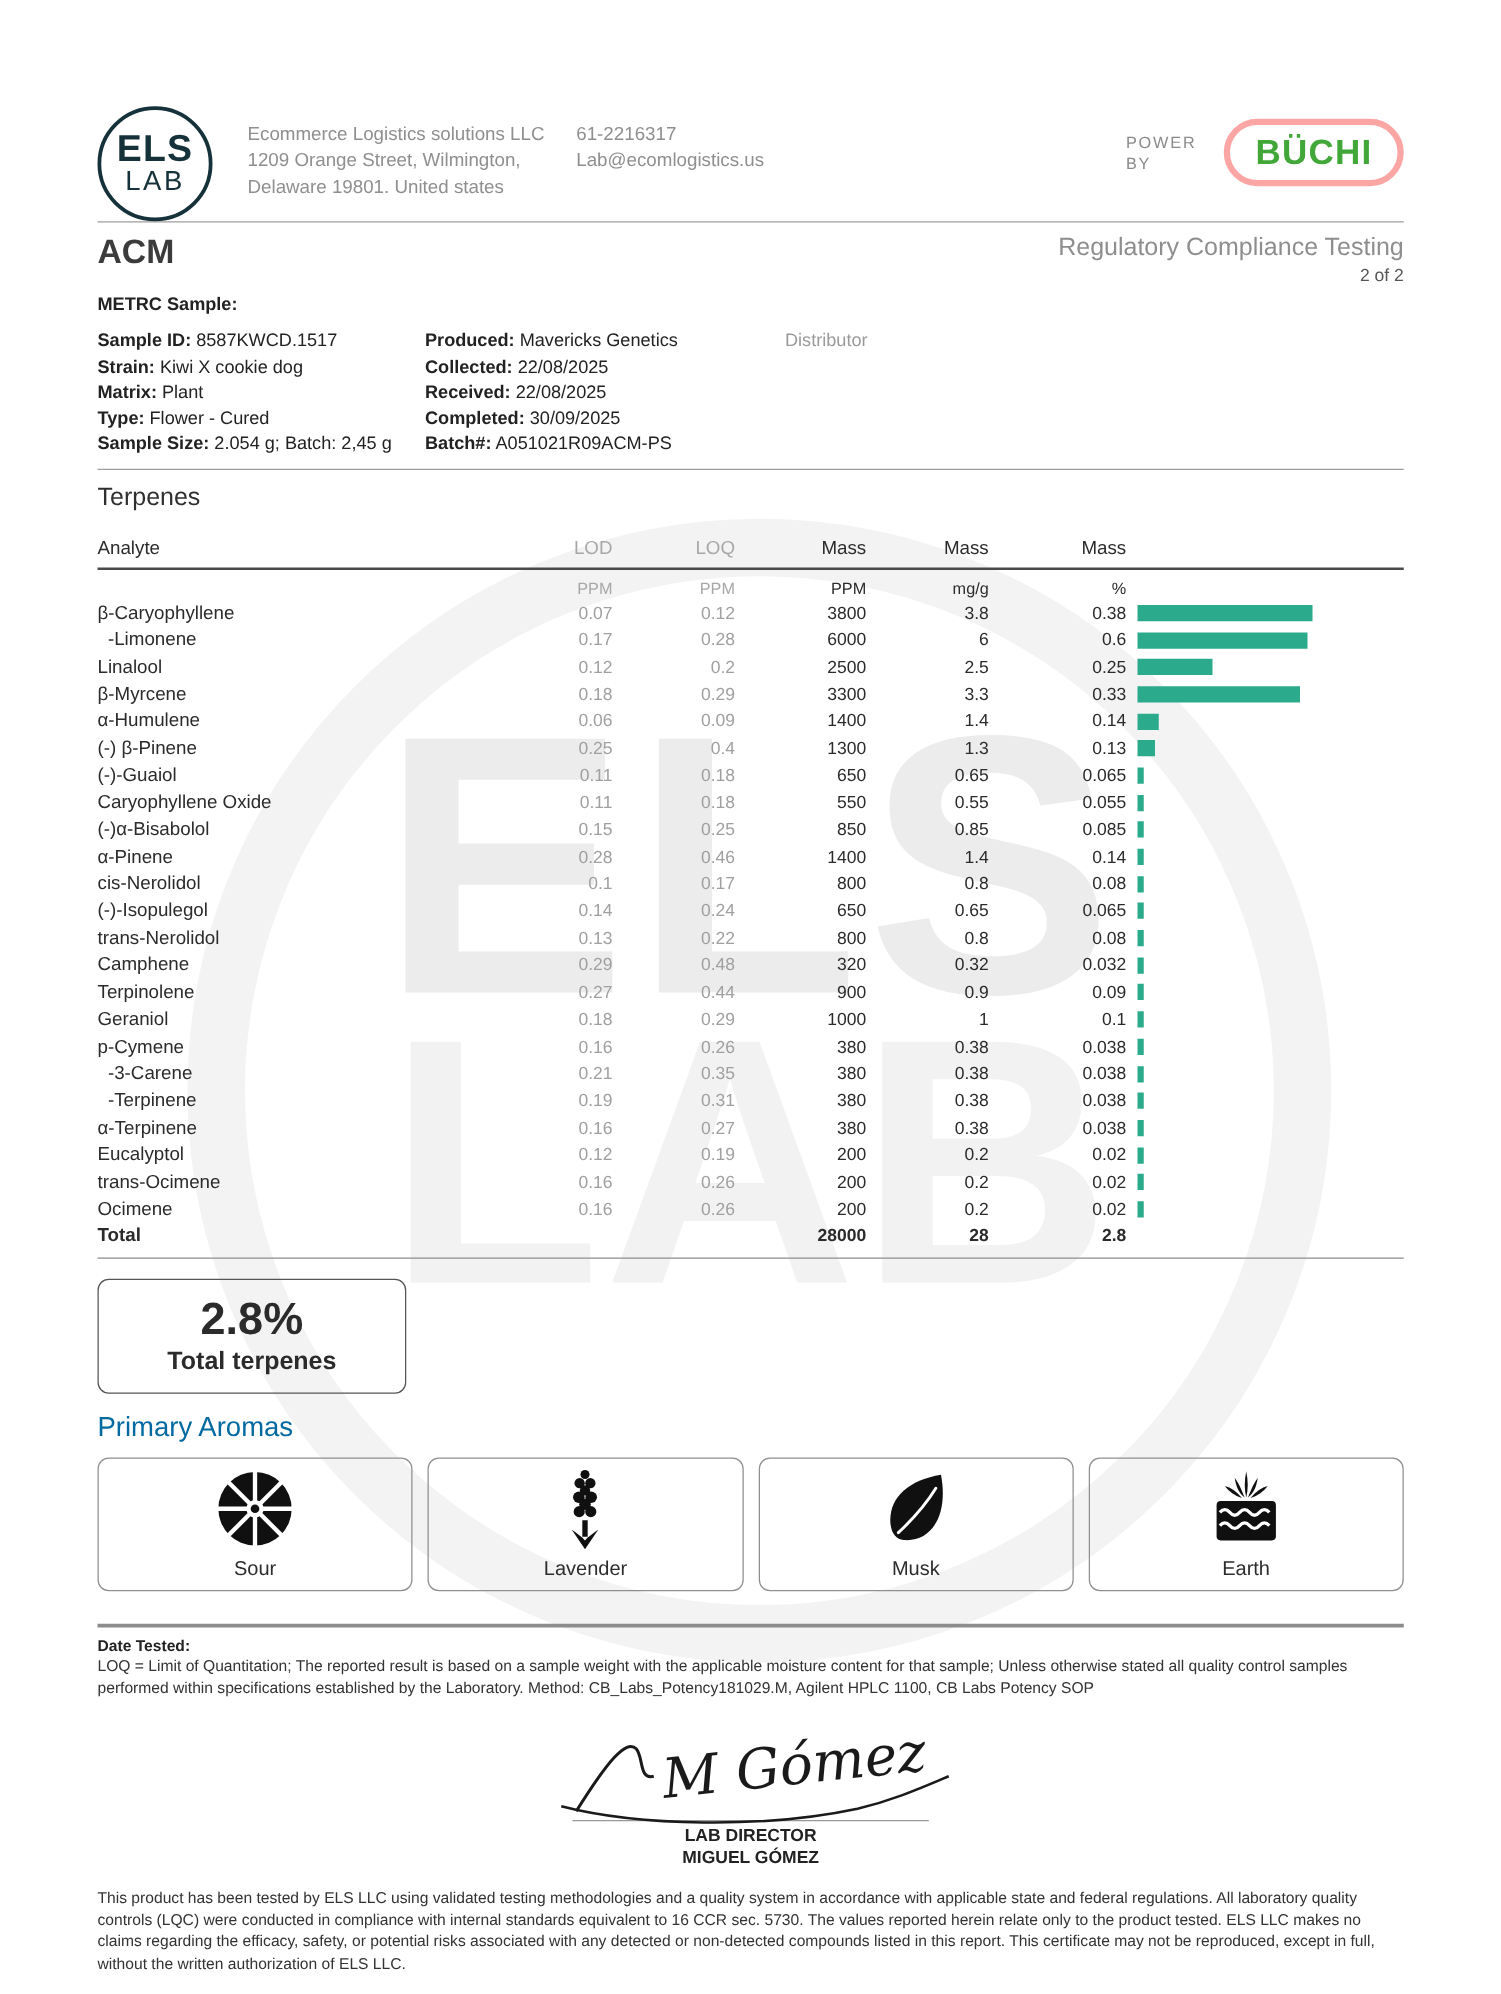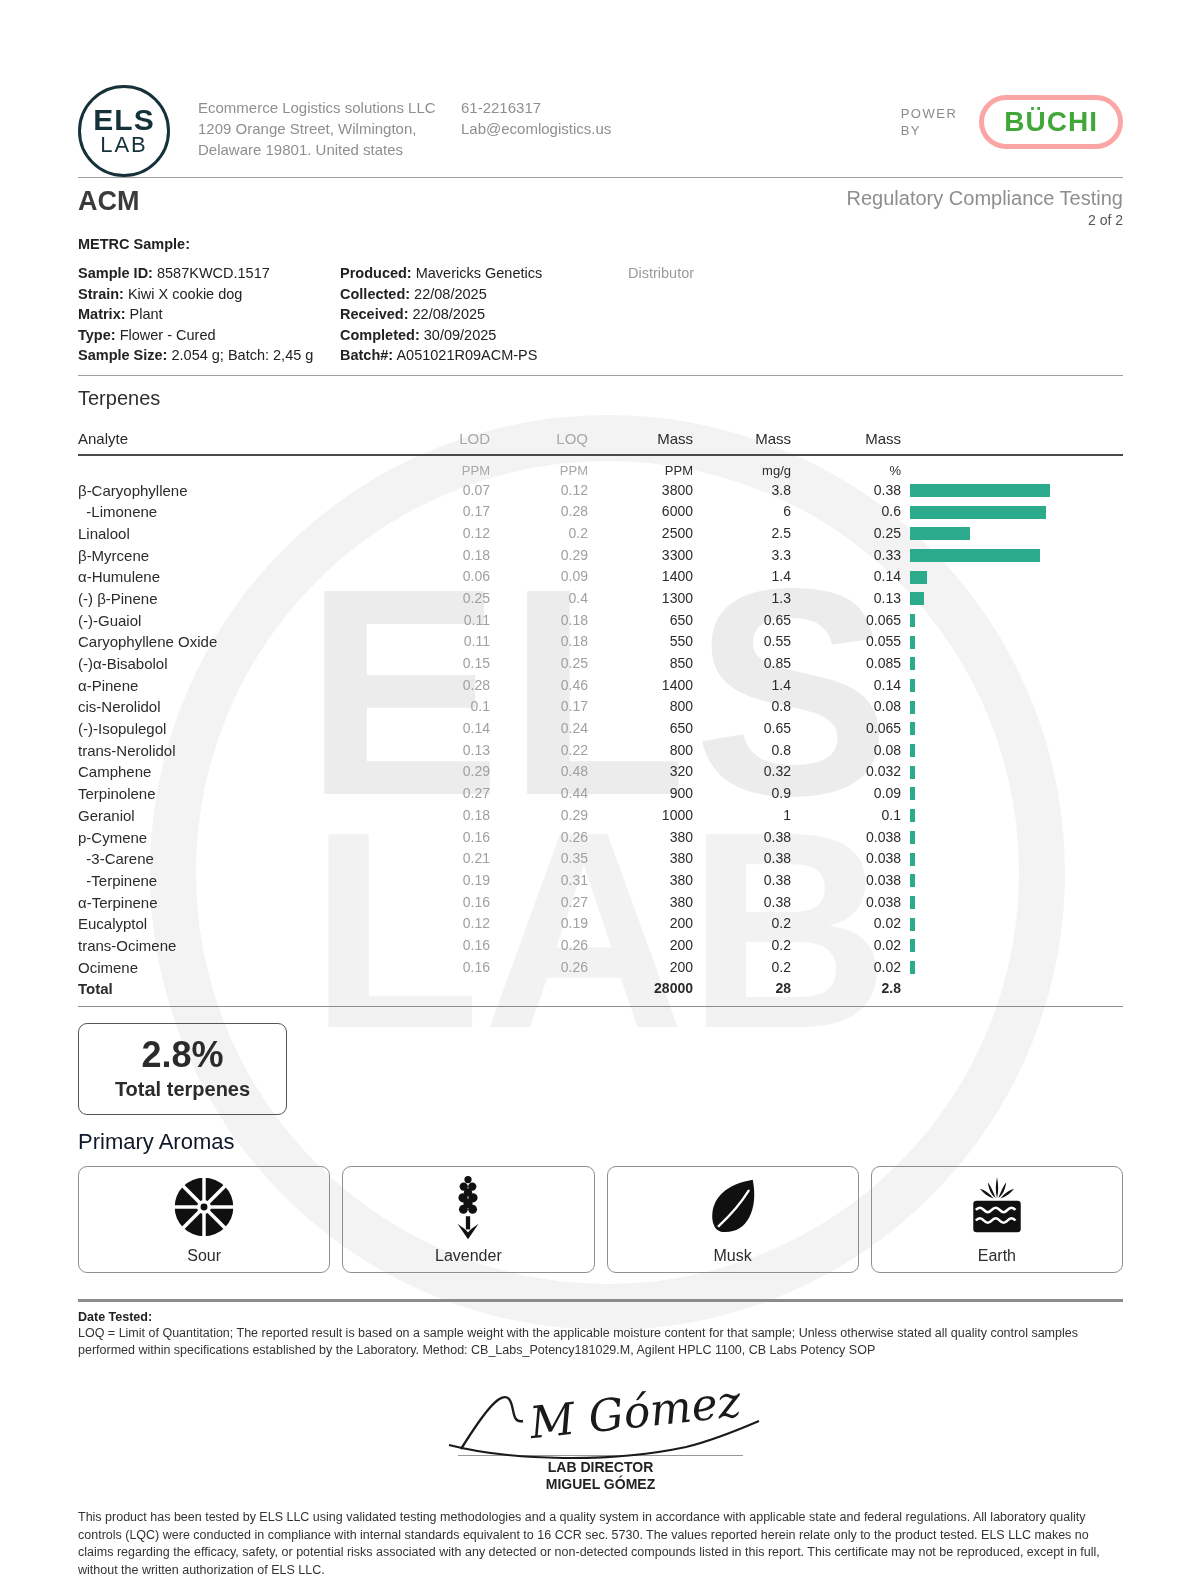--- a/index.html
+++ b/index.html
@@ -60,26 +60,26 @@
   .dark  { color:#2b2b2b; }
   .units { display:flex; font-size:13px; margin-top:6px; line-height:18px; }
   .trow  { display:flex; height:21.7px; line-height:21.7px; font-size:15px; }
   .trow .c-lod, .trow .c-loq { color:#a0a0a0; font-size:14px; }
   .trow .c-ppm, .trow .c-mgg, .trow .c-pct { color:#2b2b2b; font-size:14px; }
   .bar { height:13px; display:inline-block; }
   .trow-total { font-weight:700; }
   .trow-total .c-ppm, .trow-total .c-mgg, .trow-total .c-pct { font-weight:700; }
 
   
-  .sumbox { width:209px; border:1.5px solid #555; border-radius:9px; margin-top:16px; padding:10px 0 12px 0; text-align:center; }
+  .sumbox { width:247px; border:1.5px solid #555; border-radius:9px; margin-top:16px; padding:10px 0 12px 0; text-align:center; }
   .sumval { font-size:36px; font-weight:700; color:#2b2b2b; line-height:42px; }
   .sumlab { font-size:20px; font-weight:700; color:#2b2b2b; line-height:26px; }
 
   
-  .aromas-title { font-size:22px; color:#0f172a; font-weight:500; margin-top:14px; }
+  .aromas-title { font-size:22px; color:#0369a1; font-weight:500; margin-top:14px; }
   .cards { display:flex; gap:12px; margin-top:11px; }
   .card { flex:1; height:107px; border:1px solid #8f8f8f; border-radius:9px; display:flex; flex-direction:column; align-items:center; justify-content:flex-end; padding-bottom:6px; position:relative; }
   .card .ic { position:absolute; top:8px; left:0; right:0; display:flex; justify-content:center; }
   .card .lbl { font-size:16px; color:#2d2d2d; line-height:20px; }
 
   
   .dt-label { font-size:12.5px; font-weight:700; color:#222; margin-top:8px; }
   .loq-note { font-size:12.5px; color:#333; line-height:17px; margin-top:1px; }
   .sig-wrap { text-align:center; margin-top:10px; }
   .sig-line { width:285px; border:none; border-top:1px solid #999; margin:-14px auto 0 auto; }

